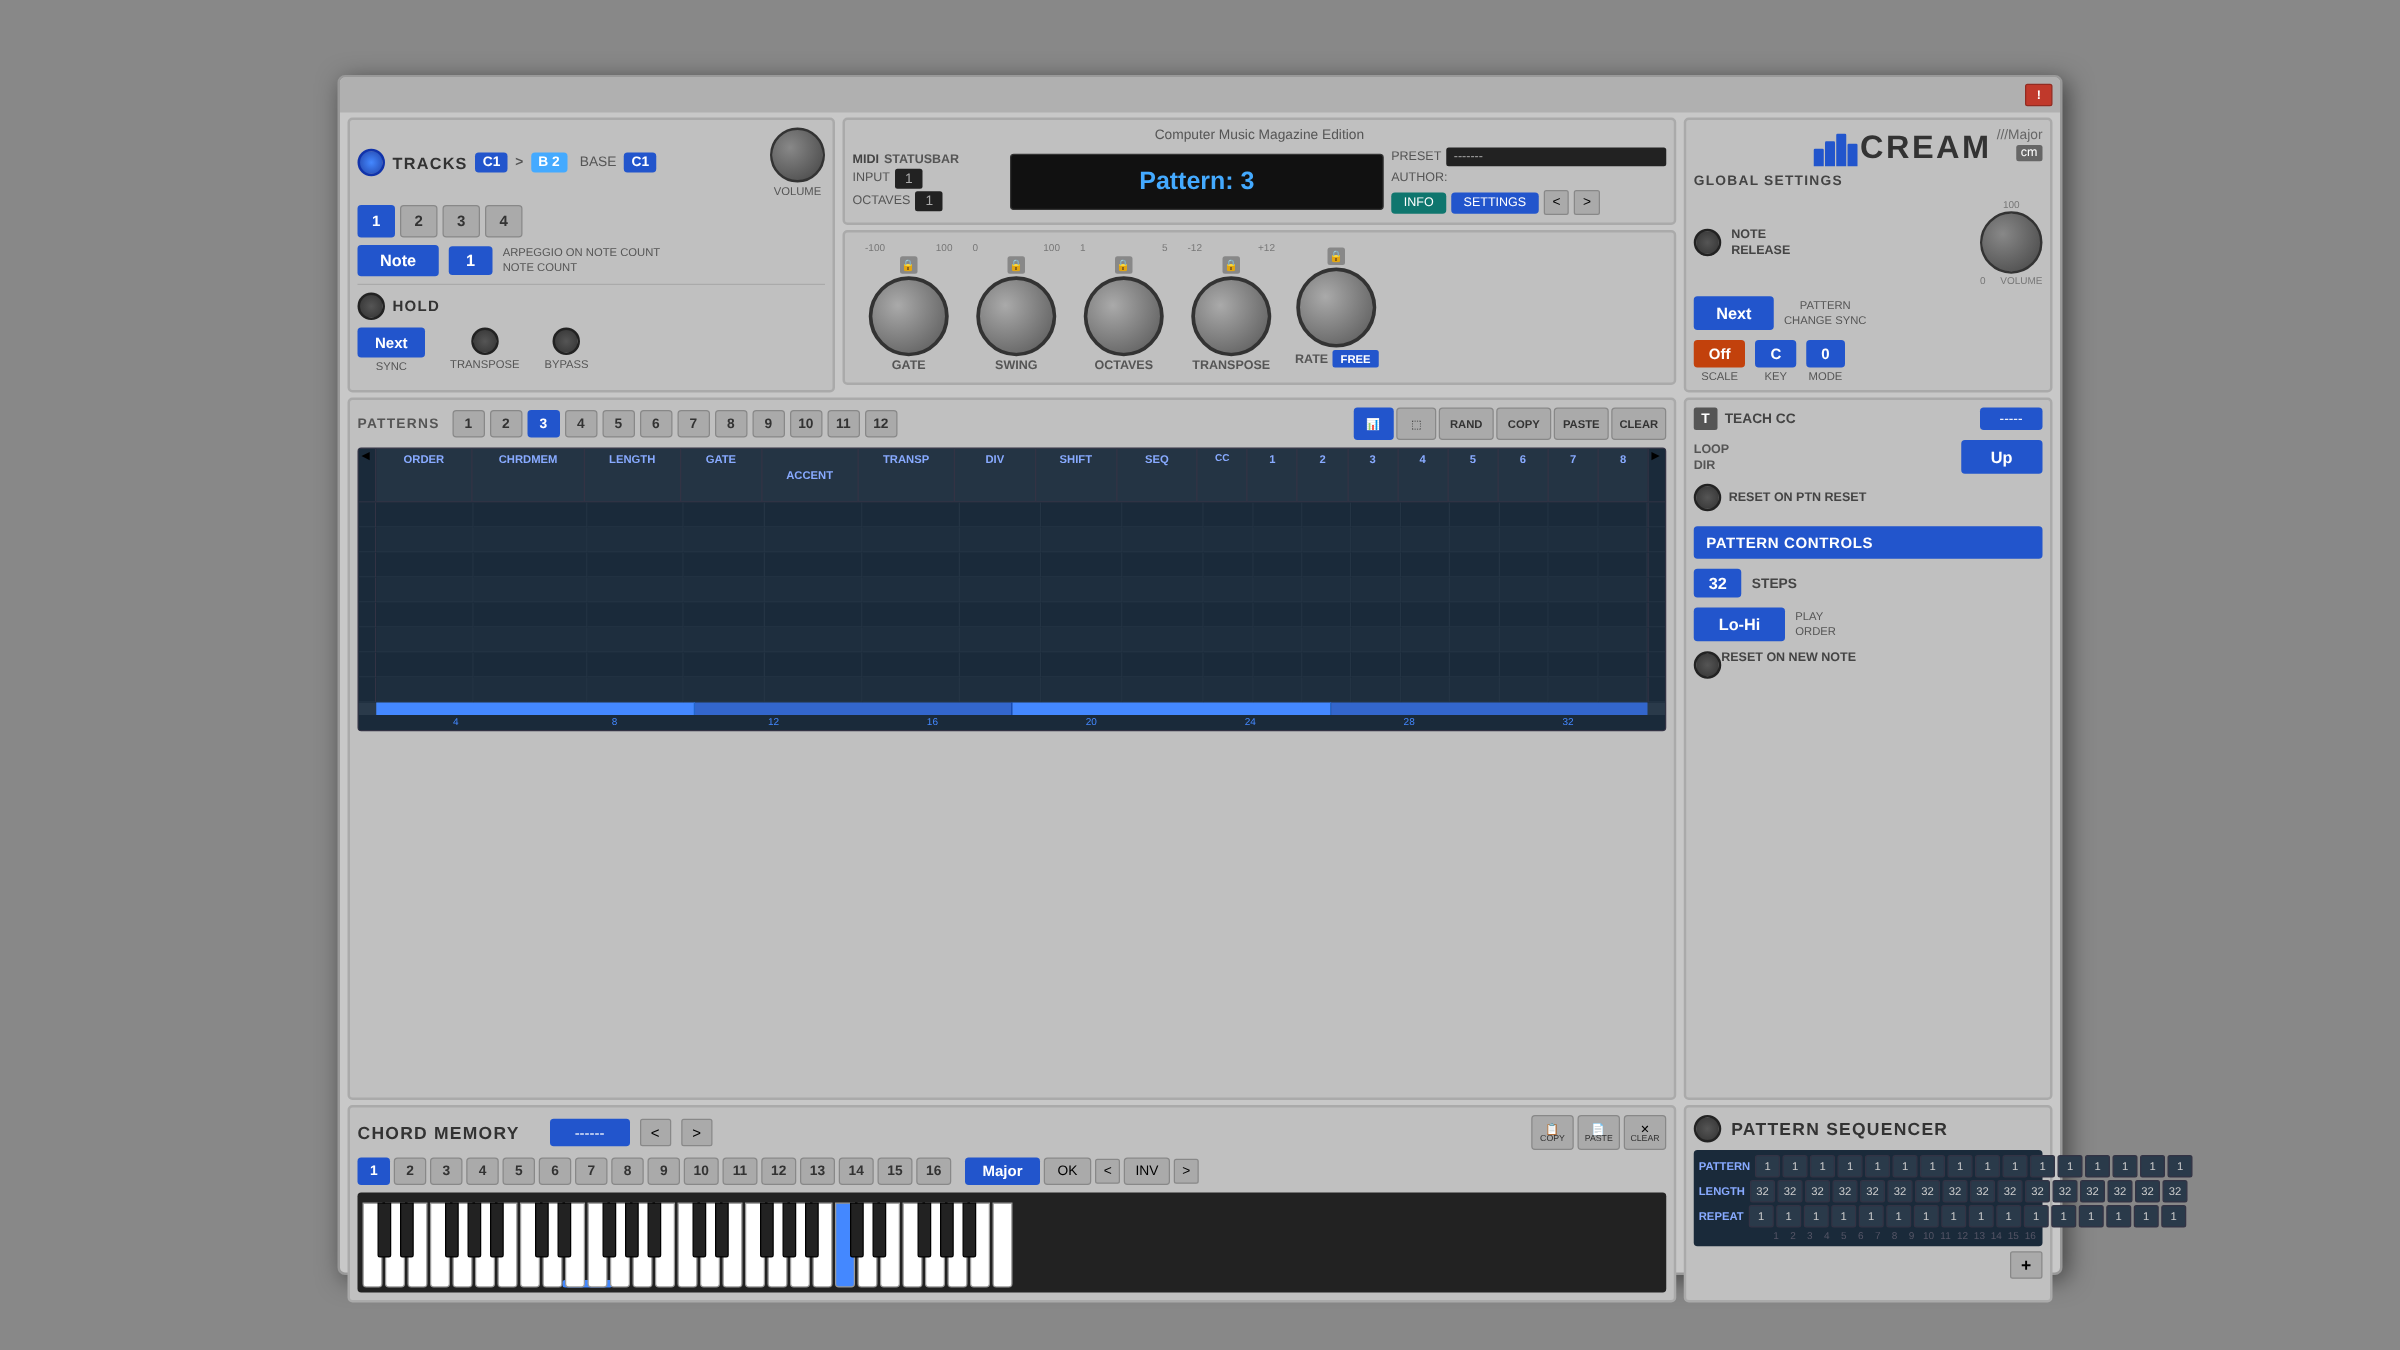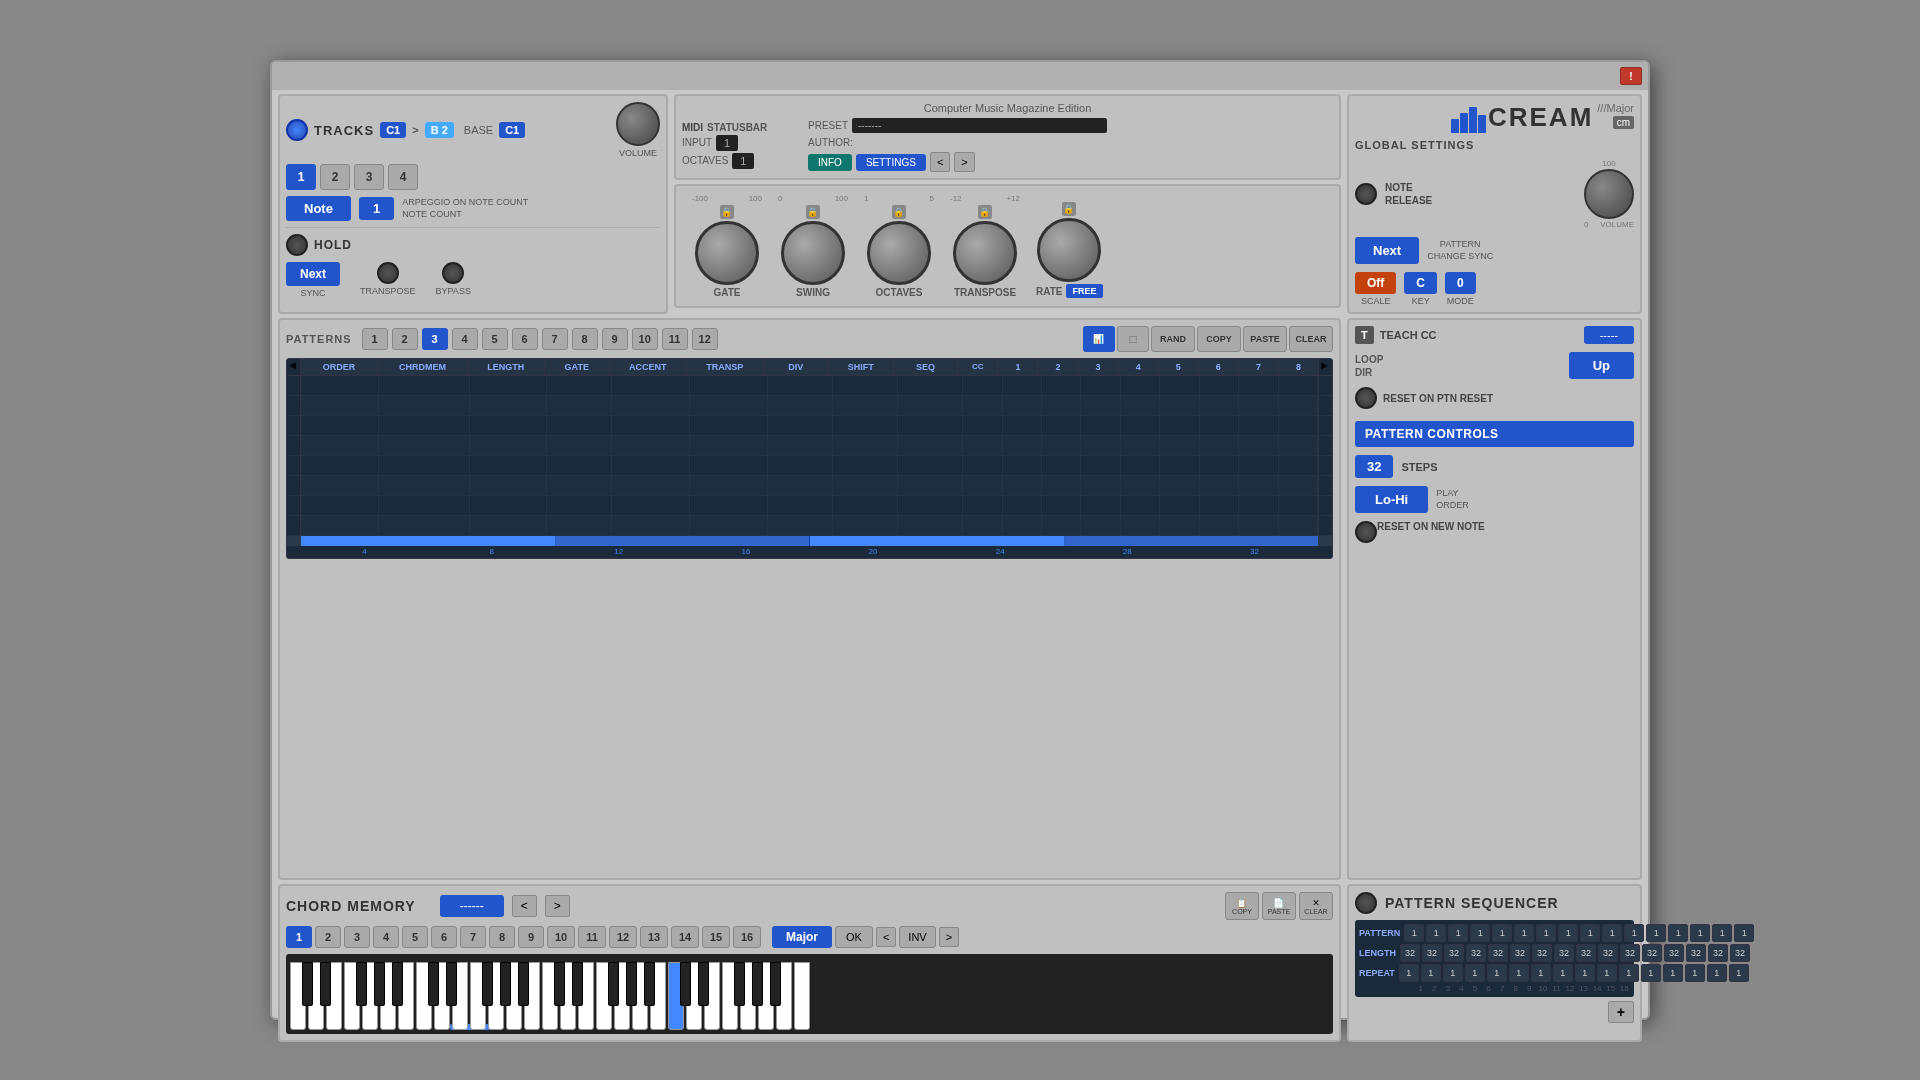--- a/index.html
+++ b/index.html
@@ -194,37 +194,38 @@
               </div>
               <div style="display:flex;gap:4px;align-items:center;margin-bottom:2px;">
                 <span style="font-size:10px;color:#555;">INPUT</span>
                 <span style="background:#222;color:#aaa;padding:2px 8px;border-radius:2px;font-size:11px;">1</span>
               </div>
               <div style="display:flex;gap:4px;align-items:center;">
                 <span style="font-size:10px;color:#555;">OCTAVES</span>
                 <span style="background:#222;color:#aaa;padding:2px 8px;border-radius:2px;font-size:11px;">1</span>
               </div>
             </div>
+            <div style="background:#111;border:1px solid #333;border-radius:3px;color:#44aaff;font-size:20px;font-weight:bold;text-align:center;padding:10px;">Pattern: 3</div>
             <div>
               <div style="display:flex;gap:4px;align-items:center;margin-bottom:4px;">
                 <span style="font-size:10px;color:#555;">PRESET</span>
                 <span style="background:#222;color:#aaa;padding:2px 30px 2px 6px;border-radius:2px;font-size:10px;flex:1;">-------</span>
               </div>
               <div style="font-size:10px;color:#555;margin-bottom:4px;">AUTHOR:</div>
               <div style="display:flex;gap:4px;align-items:center;">
                 <button style="background:#0f766e;color:white;border:none;padding:3px 10px;border-radius:3px;font-size:10px;cursor:pointer;">INFO</button>
                 <button style="background:#2255cc;color:white;border:none;padding:3px 10px;border-radius:3px;font-size:10px;cursor:pointer;">SETTINGS</button>
                 <button style="background:#aaa;border:1px solid #888;padding:3px 6px;border-radius:2px;font-size:11px;cursor:pointer;">&lt;</button>
                 <button style="background:#aaa;border:1px solid #888;padding:3px 6px;border-radius:2px;font-size:11px;cursor:pointer;">&gt;</button>
               </div>
             </div>
           </div>
         </div>
 
-        <div class="panel" style="display:flex;gap:16px;align-items:flex-end;padding:8px 16px;">
+        <div class="panel" style="display:flex;gap:16px;align-items:center;padding:8px 16px;">
 
           <div style="display:flex;flex-direction:column;align-items:center;gap:2px;">
             <div style="display:flex;justify-content:space-between;width:70px;font-size:8px;color:#777;">
               <span>-100</span>
               <span>100</span>
             </div>
             <div style="background:#888;border-radius:2px;width:14px;height:14px;display:flex;align-items:center;justify-content:center;font-size:9px;">🔒</div>
             <div class="knob-lg"></div>
             <span style="font-size:10px;color:#555;font-weight:bold;">GATE</span>
           </div>
@@ -351,21 +352,21 @@
           </div>
 
           <div style="background:#1a2a3a;border:1px solid #334;border-radius:3px;overflow:hidden;">
 
             <div style="display:flex;background:#243444;border-bottom:1px solid #334;">
               <div style="width:14px;background:#1a2a3a;border-right:1px solid #334;">◄</div>
               <div style="flex:1.2;text-align:center;padding:3px 1px;font-size:9px;color:#88aaff;font-weight:bold;border-right:1px solid #334;">ORDER</div>
               <div style="flex:1.4;text-align:center;padding:3px 1px;font-size:9px;color:#88aaff;font-weight:bold;border-right:1px solid #334;">CHRDMEM</div>
               <div style="flex:1.2;text-align:center;padding:3px 1px;font-size:9px;color:#88aaff;font-weight:bold;border-right:1px solid #334;">LENGTH</div>
               <div style="flex:1;text-align:center;padding:3px 1px;font-size:9px;color:#88aaff;font-weight:bold;border-right:1px solid #334;">GATE</div>
-              <div style="flex:1.2;text-align:center;padding:3px 1px;font-size:9px;color:#88aaff;font-weight:bold;border-right:1px solid #334;">ACCENT</div>
+              <div style="flex:1.2;text-align:center;padding:16px 1px;font-size:9px;color:#88aaff;font-weight:bold;border-right:1px solid #334;">ACCENT</div>
               <div style="flex:1.2;text-align:center;padding:3px 1px;font-size:9px;color:#88aaff;font-weight:bold;border-right:1px solid #334;">TRANSP</div>
               <div style="flex:1;text-align:center;padding:3px 1px;font-size:9px;color:#88aaff;font-weight:bold;border-right:1px solid #334;">DIV</div>
               <div style="flex:1;text-align:center;padding:3px 1px;font-size:9px;color:#88aaff;font-weight:bold;border-right:1px solid #334;">SHIFT</div>
               <div style="flex:1;text-align:center;padding:3px 1px;font-size:9px;color:#88aaff;font-weight:bold;border-right:1px solid #334;">SEQ</div>
               <div style="flex:0.6;text-align:center;padding:3px 1px;font-size:8px;color:#88aaff;font-weight:bold;border-right:1px solid #334;">CC</div>
               <div style="flex:0.6;text-align:center;padding:3px 1px;font-size:9px;color:#88aaff;font-weight:bold;border-right:1px solid #334;">1</div>
               <div style="flex:0.6;text-align:center;padding:3px 1px;font-size:9px;color:#88aaff;font-weight:bold;border-right:1px solid #334;">2</div>
               <div style="flex:0.6;text-align:center;padding:3px 1px;font-size:9px;color:#88aaff;font-weight:bold;border-right:1px solid #334;">3</div>
               <div style="flex:0.6;text-align:center;padding:3px 1px;font-size:9px;color:#88aaff;font-weight:bold;border-right:1px solid #334;">4</div>
               <div style="flex:0.6;text-align:center;padding:3px 1px;font-size:9px;color:#88aaff;font-weight:bold;border-right:1px solid #334;">5</div>

